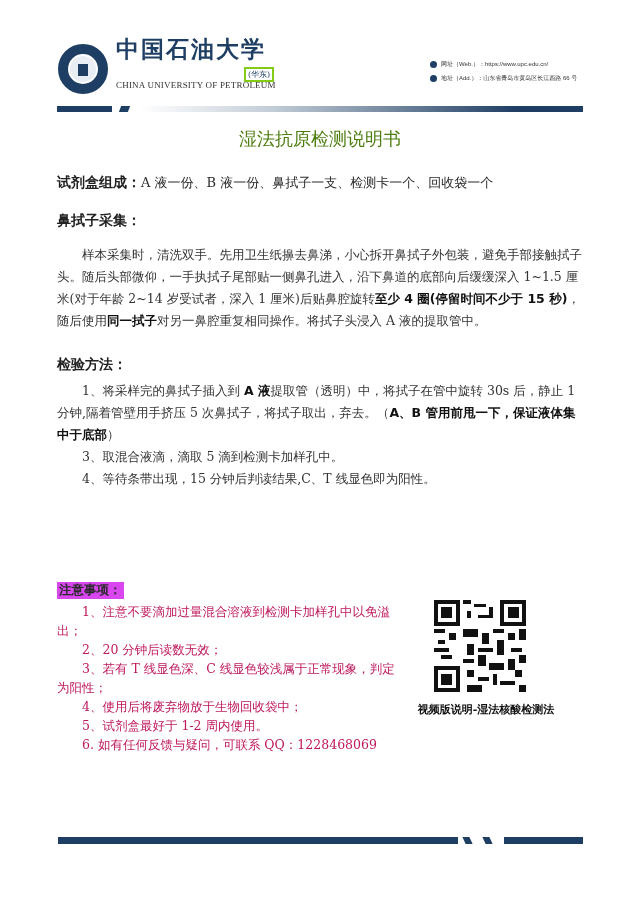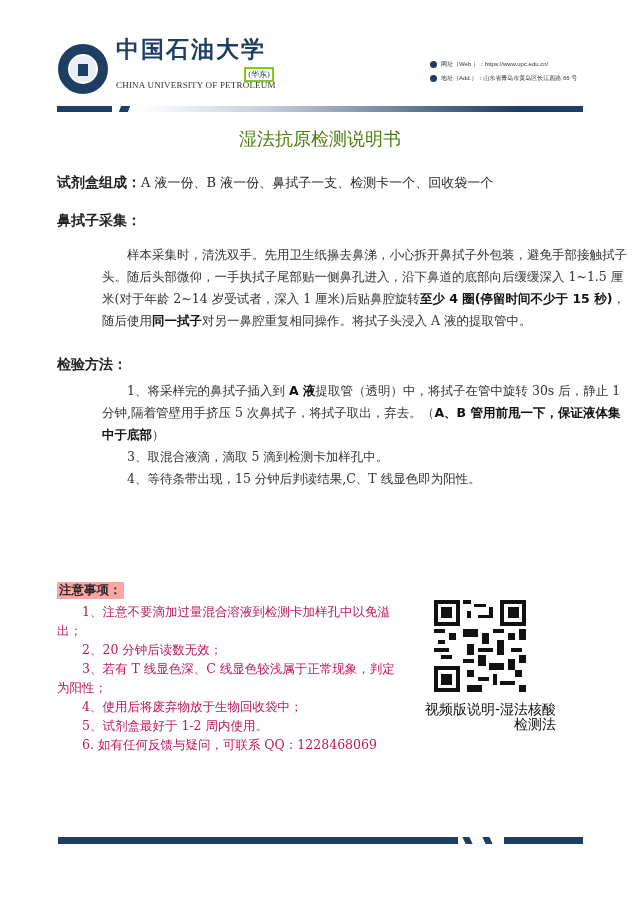--- a/index.html
+++ b/index.html
@@ -17,28 +17,28 @@
   .brand-en { left:116px; top:80px; font-size:9px; color:#333; font-family:"Liberation Serif", serif; letter-spacing:0.2px; }
   .contact { left:430px; font-size:6px; color:#333; font-family:"Liberation Sans", sans-serif; display:flex; align-items:center; gap:4px; }
   .contact .ic { width:7px; height:7px; border-radius:50%; background:#1f3e64; display:inline-block; }
   .topbar-a { left:57px; top:106px; width:55px; height:6px; background:#1f3e64; }
   .topbar-b { left:120px; top:106px; width:9px; height:6px; background:#1f3e64; transform:skewX(-20deg); }
   .topbar-c { left:140px; top:106px; width:443px; height:6px; background:linear-gradient(to right,#ffffff,#c2ccd6 30%,#1f3e64 85%); }
   .title { left:0; width:640px; top:127px; text-align:center; font-size:18px; color:#4d7c0f; }
   .kit { left:57px; top:164px; font-size:13px;margin-top:10px; }
   .kit b { font-family:"DejaVu Sans", sans-serif; font-size:14px; color:#222; }
   .h2 { left:57px; font-family:"DejaVu Sans", sans-serif; font-weight:bold; font-size:14px; color:#222; }
-  .para { left:57px; width:530px; font-size:12.5px; line-height:22px; color:#333;margin-left:45px; }
+  .para { left:57px; width:530px; font-size:12.5px; line-height:22px; color:#333; }
   .para p { margin:0; text-indent:2em; }
   .para b { color:#111; font-family:"DejaVu Sans", sans-serif; }
   .notes { left:57px; width:350px; font-size:12.5px; line-height:19px; color:#be185d; }
   .notes p { margin:0; text-indent:2em; }
-  .note-head { left:57px; top:582px; font-family:"DejaVu Sans", sans-serif; font-weight:bold; font-size:12.5px; background:#fca5a5; padding:0 2px; }
+  .note-head { left:57px; top:582px; font-family:"DejaVu Sans", sans-serif; font-weight:bold; font-size:12.5px; background:#d946ef; padding:0 2px; }
   .qr { left:434px; top:600px; width:92px; height:92px; background:#fff; }
-  .qr-cap { left:416px; top:702px; width:140px; text-align:right; font-family:"DejaVu Sans", sans-serif; font-weight:normal; font-size:14px; line-height:15px; color:#111; }
+  .qr-cap { left:416px; top:702px; width:140px; text-align:center; font-family:"DejaVu Sans", sans-serif; font-weight:bold; font-size:11px; line-height:15px; color:#111; }
   .bot-a { left:58px; top:837px; width:400px; height:7px; background:#1f3e64; }
   .bot-s { top:837px; width:7px; height:7px; background:#1f3e64; transform:skewX(25deg); }
   .bot-b { left:504px; top:837px; width:79px; height:7px; background:#1f3e64; }
 </style>
 </head>
 <body>
 
 <div class="abs logo-seal">
     <div class="inner"></div>
   </div>

